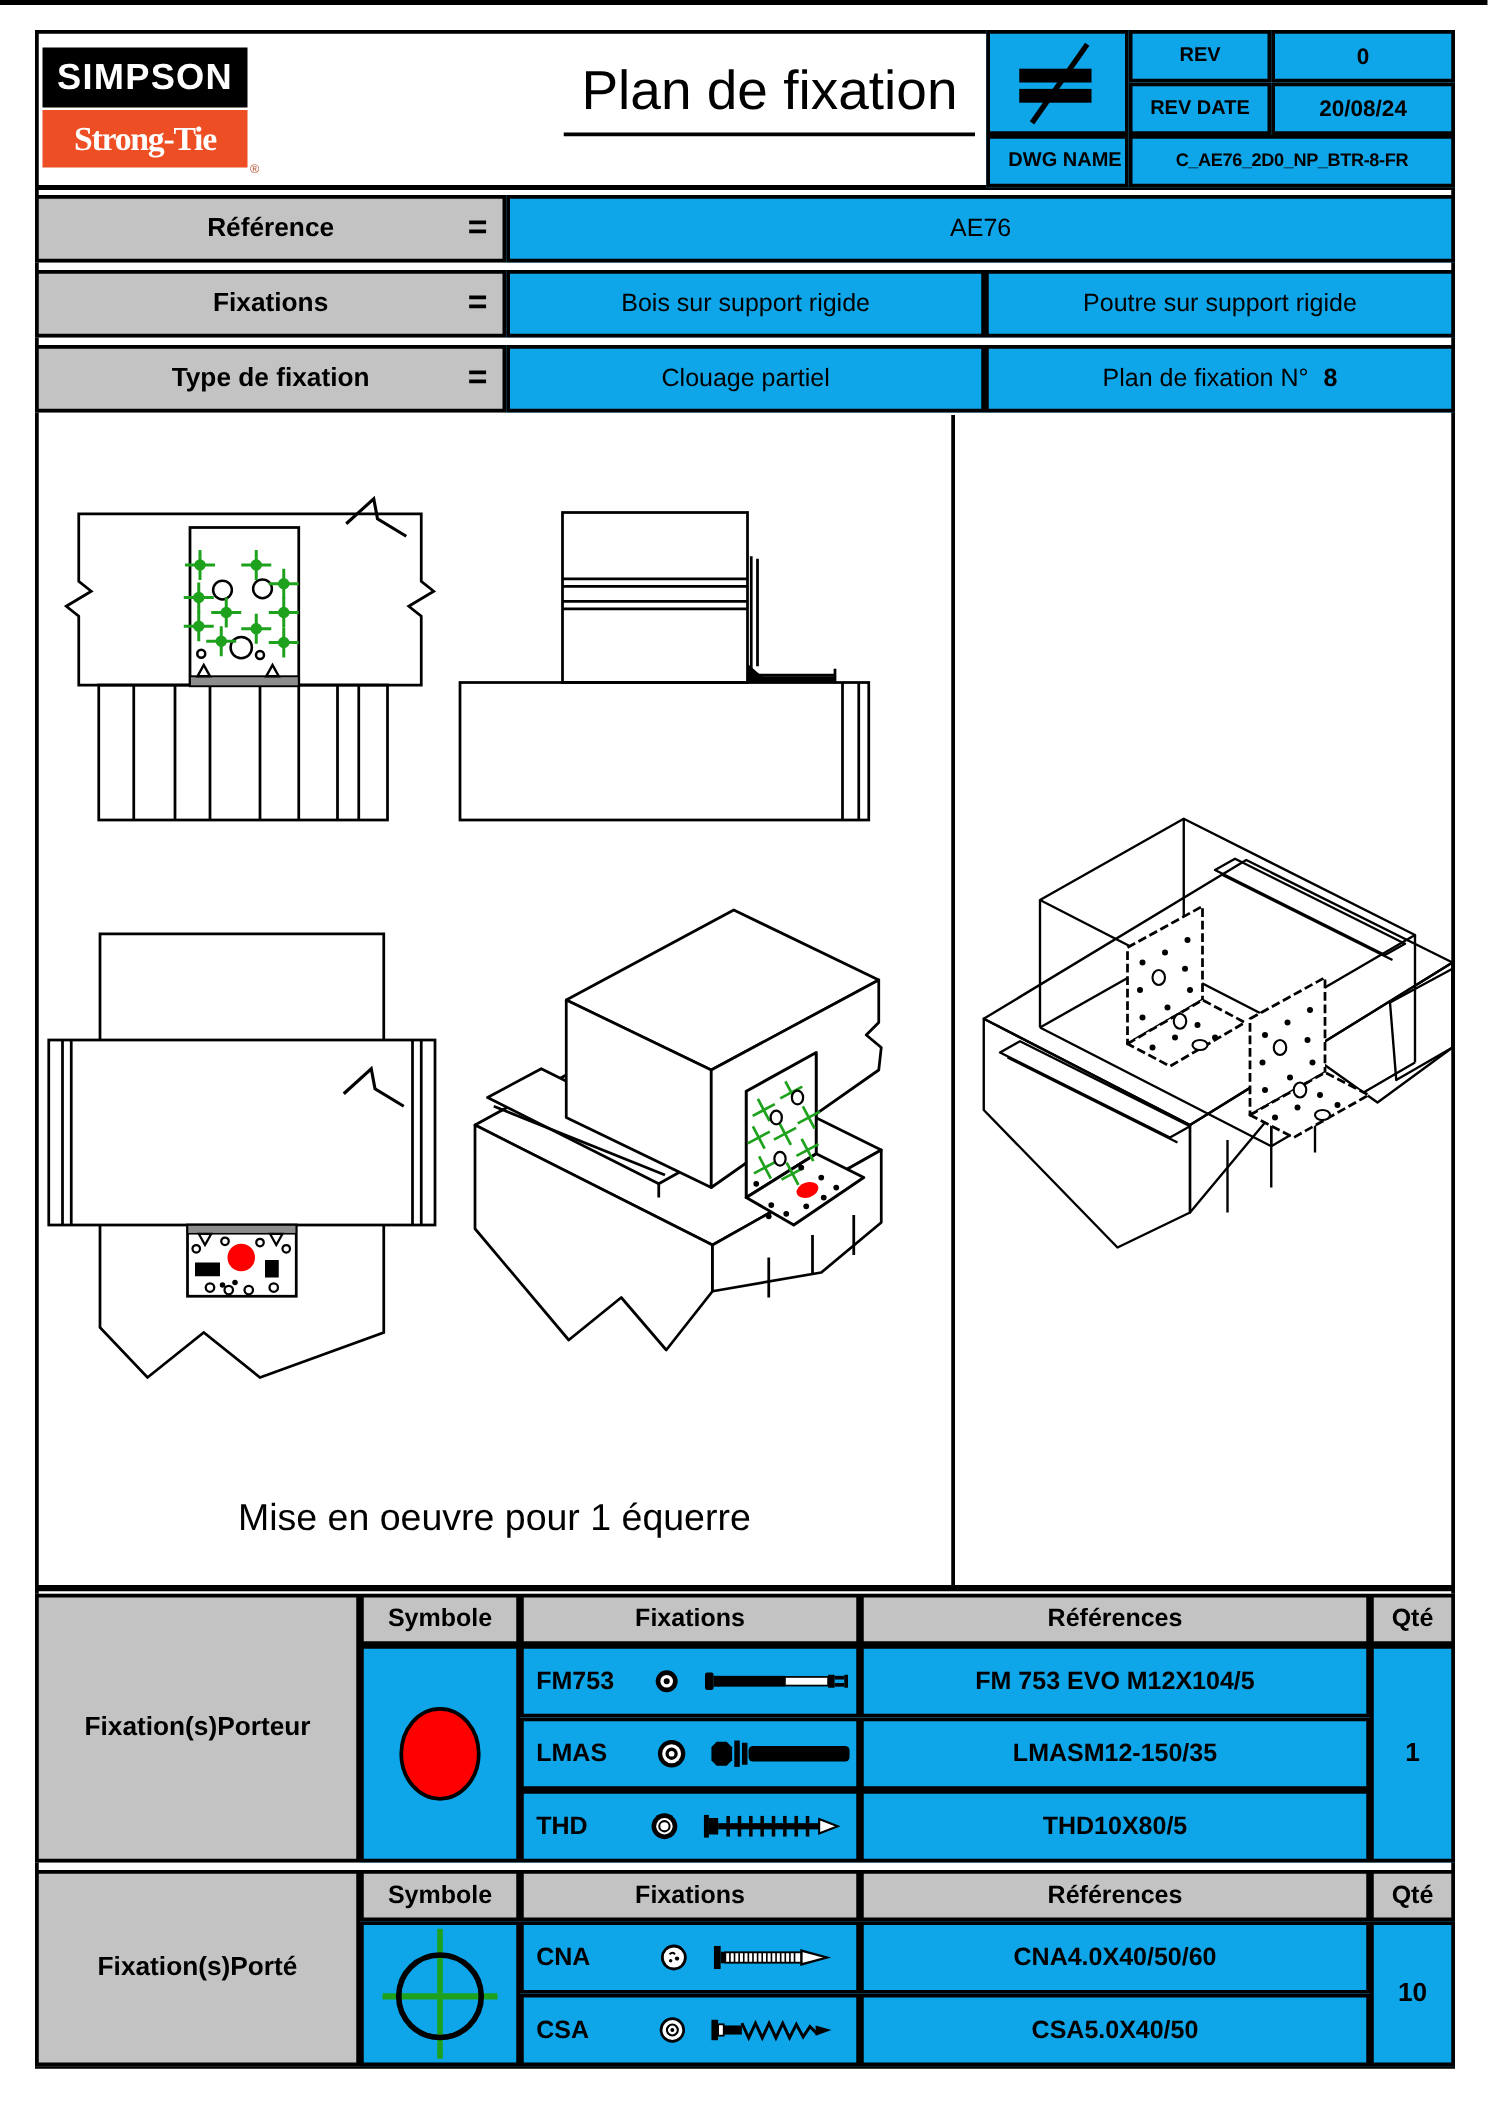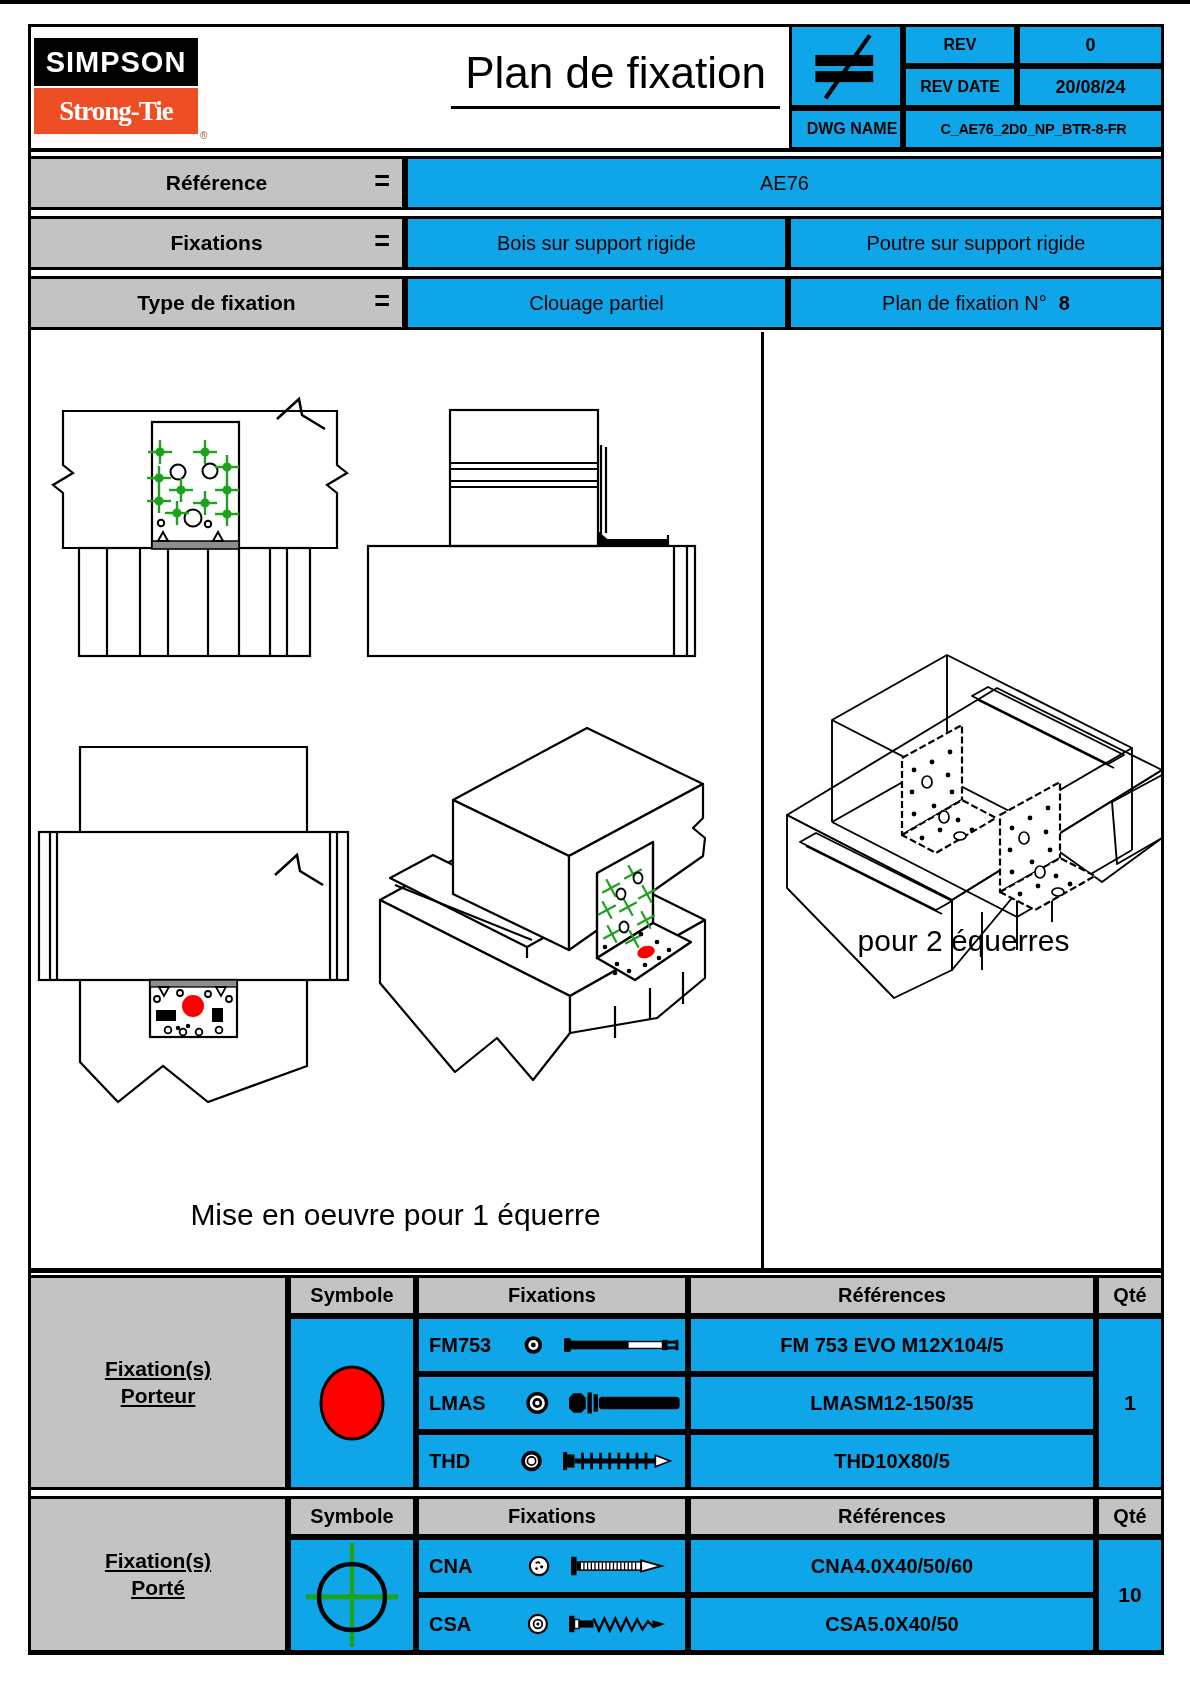--- a/index.html
+++ b/index.html
@@ -1,21 +1,21 @@
 <!DOCTYPE html>
 <html><head>
 <meta charset="utf-8">
 <style>
   html,body{margin:0;padding:0;background:#fff;}
   body{width:1190px;height:1682px;position:relative;font-family:"Liberation Sans",sans-serif;color:#000;overflow:hidden;}
   .abs{position:absolute;}
   .cell{position:absolute;border:3px solid #000;box-sizing:border-box;display:flex;align-items:center;justify-content:center;background:#0ea5e9;}
   .gray{background:#c3c3c3;}
   .bold{font-weight:bold;}
-  .center2{display:flex;flex-direction:column;align-items:center;justify-content:center;line-height:1.25;text-decoration:underline;}
+  .center2{display:flex;align-items:center;justify-content:center;line-height:1.25;}
   svg{display:block;}
   .topline{position:absolute;left:0;top:0;width:1190px;height:4px;background:#000;}
   .frame{position:absolute;left:28px;top:24px;width:1136px;height:1631px;border:3.5px solid #000;box-sizing:border-box;background:#fff;}
   .hline{position:absolute;background:#000;}
   
   .logo-black{position:absolute;left:34px;top:38px;width:164px;height:48px;background:#000;color:#fff;display:flex;align-items:center;justify-content:center;font-weight:bold;font-size:29px;letter-spacing:1px;}
   .logo-orange{position:absolute;left:34px;top:88px;width:164px;height:46px;background:#ee4e23;color:#fff;display:flex;align-items:center;justify-content:center;font-weight:bold;font-size:27px;font-family:"Liberation Serif",serif;letter-spacing:-1px;}
   .registered{position:absolute;left:200px;top:130px;font-size:10px;color:#b05030;}
   .doc-title{position:absolute;left:240px;top:48px;width:540px;text-align:right;}
   .doc-title span{display:inline-block;font-size:44px;border-bottom:3.5px solid #000;padding:0 14px 8px 14px;}
@@ -354,21 +354,20 @@
       <ellipse cx="172" cy="347" rx="5" ry="6"></ellipse>
     <ellipse cx="252" cy="368" rx="5" ry="6"></ellipse>
       <ellipse cx="268" cy="402" rx="5" ry="6"></ellipse>
     <ellipse cx="188" cy="366" rx="6" ry="4"></ellipse>
       <ellipse cx="286" cy="422" rx="6" ry="4"></ellipse>
   </g>
 </svg>
 
 <div class="caption" style="left:28px;top:1198px;width:735px;">Mise en oeuvre pour 1 équerre</div>
 <div class="caption" style="left:763px;top:920px;width:401px;line-height:1.4;">
-  <div>pour 2 équerres</div>
 </div>
 
 <div class="hline" style="left:28px;top:1268px;width:1136px;height:5px;"></div>
 
 <div class="cell gray center2" style="left:28px;top:1275px;width:260px;height:215px;">
   <span class="grouplabel">Fixation(s)</span>
   <span class="grouplabel">Porteur</span>
 </div>
 <div class="cell gray hdr" style="left:288px;top:1275px;width:128px;height:41px;">Symbole</div>
 <div class="cell gray hdr" style="left:416px;top:1275px;width:272px;height:41px;">Fixations</div>

